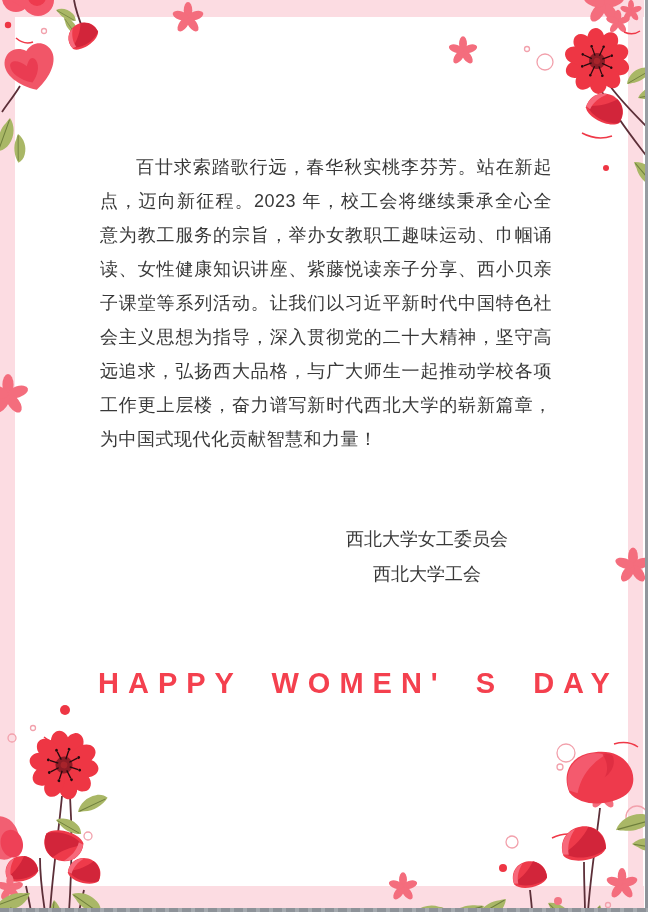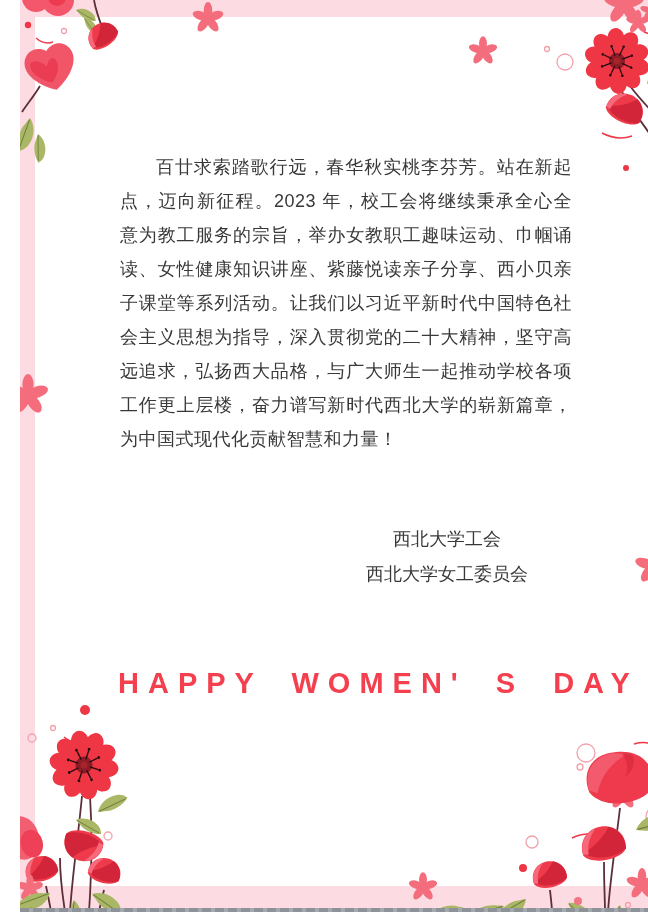--- a/index.html
+++ b/index.html
@@ -1,21 +1,21 @@
 <!DOCTYPE html>
 <html lang="zh"><head>
 <meta charset="utf-8">
 <style>
   html,body{margin:0;padding:0;}
   body{
     width:648px;height:912px;position:relative;overflow:hidden;
     background:#ffffff;
     font-family:"Liberation Sans","DejaVu Sans",sans-serif;
   }
-  .page{position:absolute;inset:0;background:#fff;margin-left:20px;}
+  .page{position:absolute;inset:0;background:#fff;}
   
   .strip{position:absolute;background:#fcdce2;}
   .strip-top{left:0;top:0;width:644px;height:17px;}
   .strip-left{left:0;top:0;width:15px;height:908px;}
   .strip-right{left:628px;top:0;width:15px;height:908px;}
   .strip-bottom{left:0;top:886px;width:644px;height:22px;}
   
   .page-edge-right{position:absolute;left:645px;top:0;width:3px;height:912px;
     background:linear-gradient(180deg,#9a9fa4,#8d9298);}
   .page-edge-bottom{position:absolute;left:0;top:908px;width:648px;height:4px;
@@ -209,21 +209,21 @@
       <circle cx="558" cy="901" r="4" fill="#f27584"></circle>
       <circle cx="608" cy="905" r="2.5" fill="none" stroke="#f2a1ac" stroke-width="1.3"></circle>
     </g>
   </svg>
 
   <div class="letter-body">
     <p>百廿求索踏歌行远，春华秋实桃李芬芳。站在新起点，迈向新征程。2023 年，校工会将继续秉承全心全意为教工服务的宗旨，举办女教职工趣味运动、巾帼诵读、女性健康知识讲座、紫藤悦读亲子分享、西小贝亲子课堂等系列活动。让我们以习近平新时代中国特色社会主义思想为指导，深入贯彻党的二十大精神，坚守高远追求，弘扬西大品格，与广大师生一起推动学校各项工作更上层楼，奋力谱写新时代西北大学的崭新篇章，为中国式现代化贡献智慧和力量！</p>
   </div>
 
   <div class="signature">
+    <div>西北大学女工委员会</div>
     <div>西北大学工会</div>
-    <div>西北大学女工委员会</div>
   </div>
 
   <div class="greeting">HAPPY WOMEN' S DAY !</div>
 
   <div class="page-edge-right"></div>
   <div class="page-edge-bottom"></div>
 </div>
 
 </body></html>

